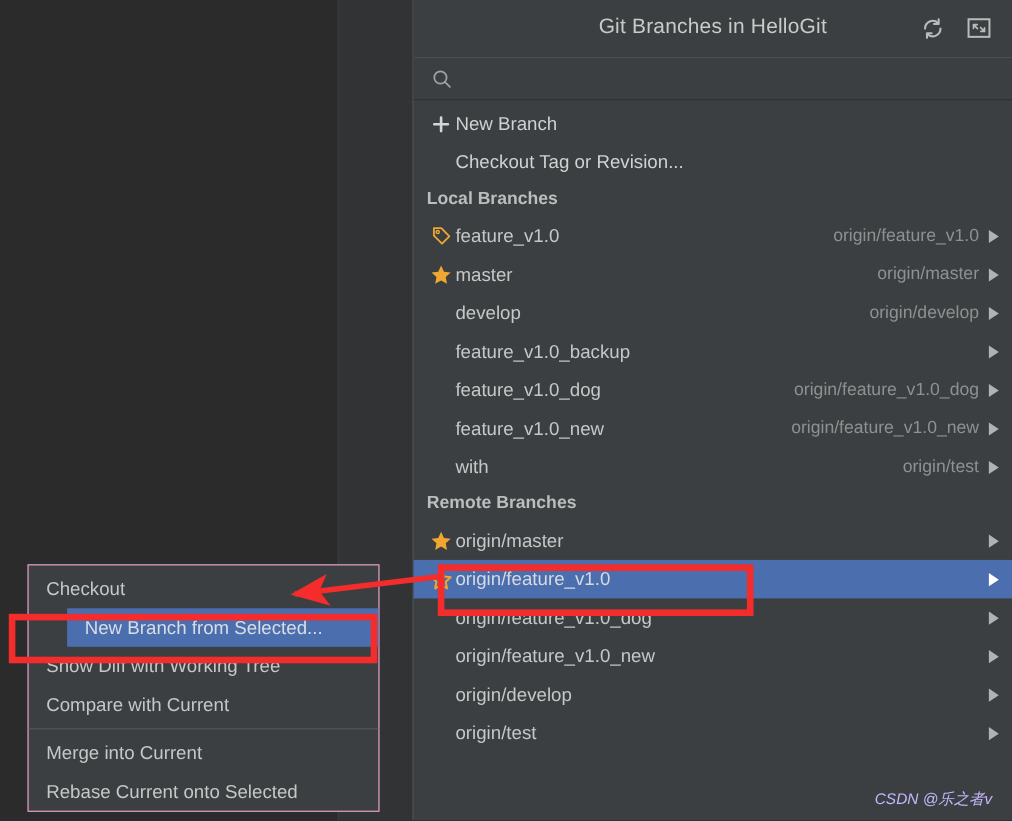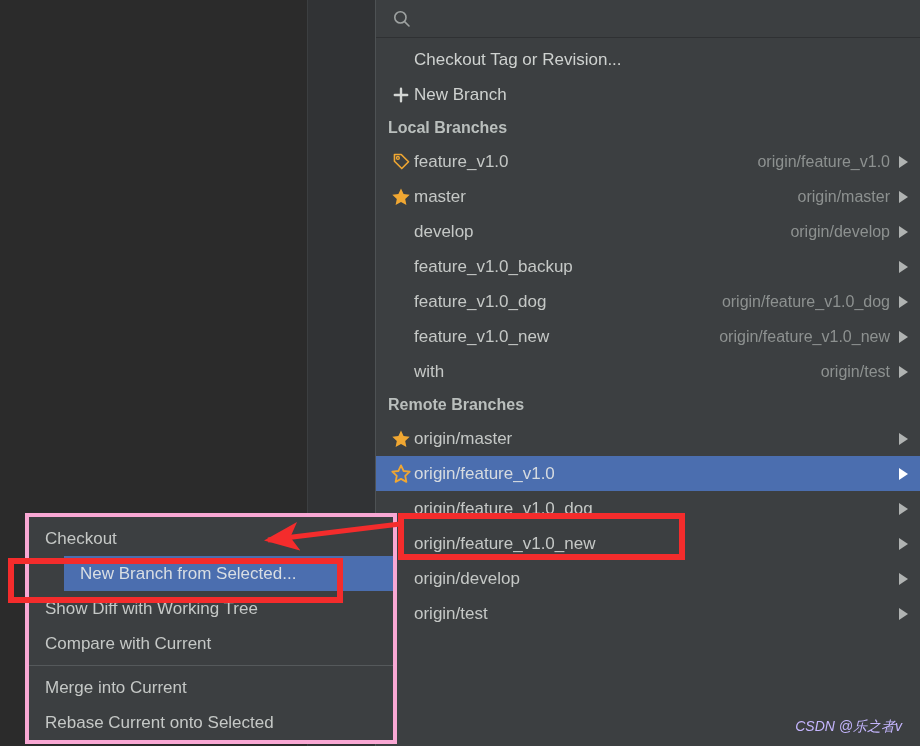--- a/index.html
+++ b/index.html
@@ -173,23 +173,23 @@
     color: #c4b5fd;
     white-space: nowrap;
     font-style: italic;
   }
 
   
   #context-menu {
     position: absolute;
     left: 25px;
     top: 513px;
-    width: 372px;
+    width: 320px;
     background: #3c3f41;
-    border: 4px solid #f9a8d4;
+    border: 1px solid #f9a8d4;
     box-sizing: border-box;
     padding: 4px 0 0 0;
   }
   .menu-item {
     height: 35px;
     display: flex;
     align-items: center;
     padding-left: 16px;
     font-size: 17px;
     color: #c5c8c6;
@@ -235,43 +235,63 @@
 </style>
 </head>
 <body>
 
 <div id="backdrop"></div>
 <div id="backdrop-strip"></div>
 <div id="backdrop-divider"></div>
 
 <div id="git-popup">
 
+  <div id="popup-header">
+    <div id="popup-title">Git Branches in HelloGit</div>
+
+    <div class="header-icon-btn" id="refresh-btn">
+      <svg width="22" height="22" viewBox="0 0 22 22" fill="none" aria-hidden="true">
+        <path d="M4 11a7 7 0 0 1 11.6-5.3" stroke="#b8bcbb" stroke-width="1.9" stroke-linecap="round"></path>
+        <path d="M18 11a7 7 0 0 1-11.6 5.3" stroke="#b8bcbb" stroke-width="1.9" stroke-linecap="round"></path>
+        <path d="M16.3 2.6v4.2h-4.2" stroke="#b8bcbb" stroke-width="1.9" stroke-linecap="round" stroke-linejoin="round"></path>
+        <path d="M5.7 19.4v-4.2h4.2" stroke="#b8bcbb" stroke-width="1.9" stroke-linecap="round" stroke-linejoin="round"></path>
+      </svg>
+    </div>
+
+    <div class="header-icon-btn" id="restore-btn">
+      <svg width="24" height="22" viewBox="0 0 24 22" fill="none" aria-hidden="true">
+        <rect x="2.5" y="2.5" width="19" height="16" stroke="#b8bcbb" stroke-width="1.8"></rect>
+        <path d="M7 7.4h3.3M7 7.4v3.3M7 7.4l3.6 3.6" stroke="#b8bcbb" stroke-width="1.6" stroke-linecap="round"></path>
+        <path d="M17 13.6h-3.3M17 13.6v-3.3M17 13.6l-3.6-3.6" stroke="#b8bcbb" stroke-width="1.6" stroke-linecap="round"></path>
+      </svg>
+    </div>
+  </div>
 
   <div id="search-row">
     <svg id="search-icon" viewBox="0 0 20 20" fill="none" aria-hidden="true">
       <circle cx="8.4" cy="8.4" r="5.6" stroke="#9ea2a1" stroke-width="1.6"></circle>
       <path d="M12.6 12.6L17 17" stroke="#9ea2a1" stroke-width="1.6" stroke-linecap="round"></path>
     </svg>
     <input id="search-input" type="text" placeholder="" style="">
   </div>
 
   <div id="branch-list">
 
     <div class="action-row">
-      <span class="row-icon"></span>
-      <span class="row-label">Checkout Tag or Revision...</span>
-    </div>
-
-    <div class="action-row">
       <span class="row-icon">
         <svg width="16" height="16" viewBox="0 0 16 16" aria-hidden="true">
           <path d="M8 1.8v12.4M1.8 8h12.4" stroke="#d3d6d4" stroke-width="2.4" stroke-linecap="round"></path>
         </svg>
       </span>
       <span class="row-label">New Branch</span>
+    </div>
+
+    <div class="action-row">
+      <span class="row-icon"></span>
+      <span class="row-label">Checkout Tag or Revision...</span>
     </div>
 
     <div class="section-header">Local Branches</div>
 
     <div class="branch-row">
       <span class="row-icon">
         <svg width="19" height="19" viewBox="0 0 20 20" fill="none" aria-hidden="true">
           <path d="M2.6 2.6h7.1l7.7 7.7-7.1 7.1-7.7-7.7V2.6z" stroke="#f0a732" stroke-width="1.7" stroke-linejoin="round"></path>
           <circle cx="6.2" cy="6.2" r="1.5" stroke="#f0a732" stroke-width="1.4"></circle>
         </svg>

